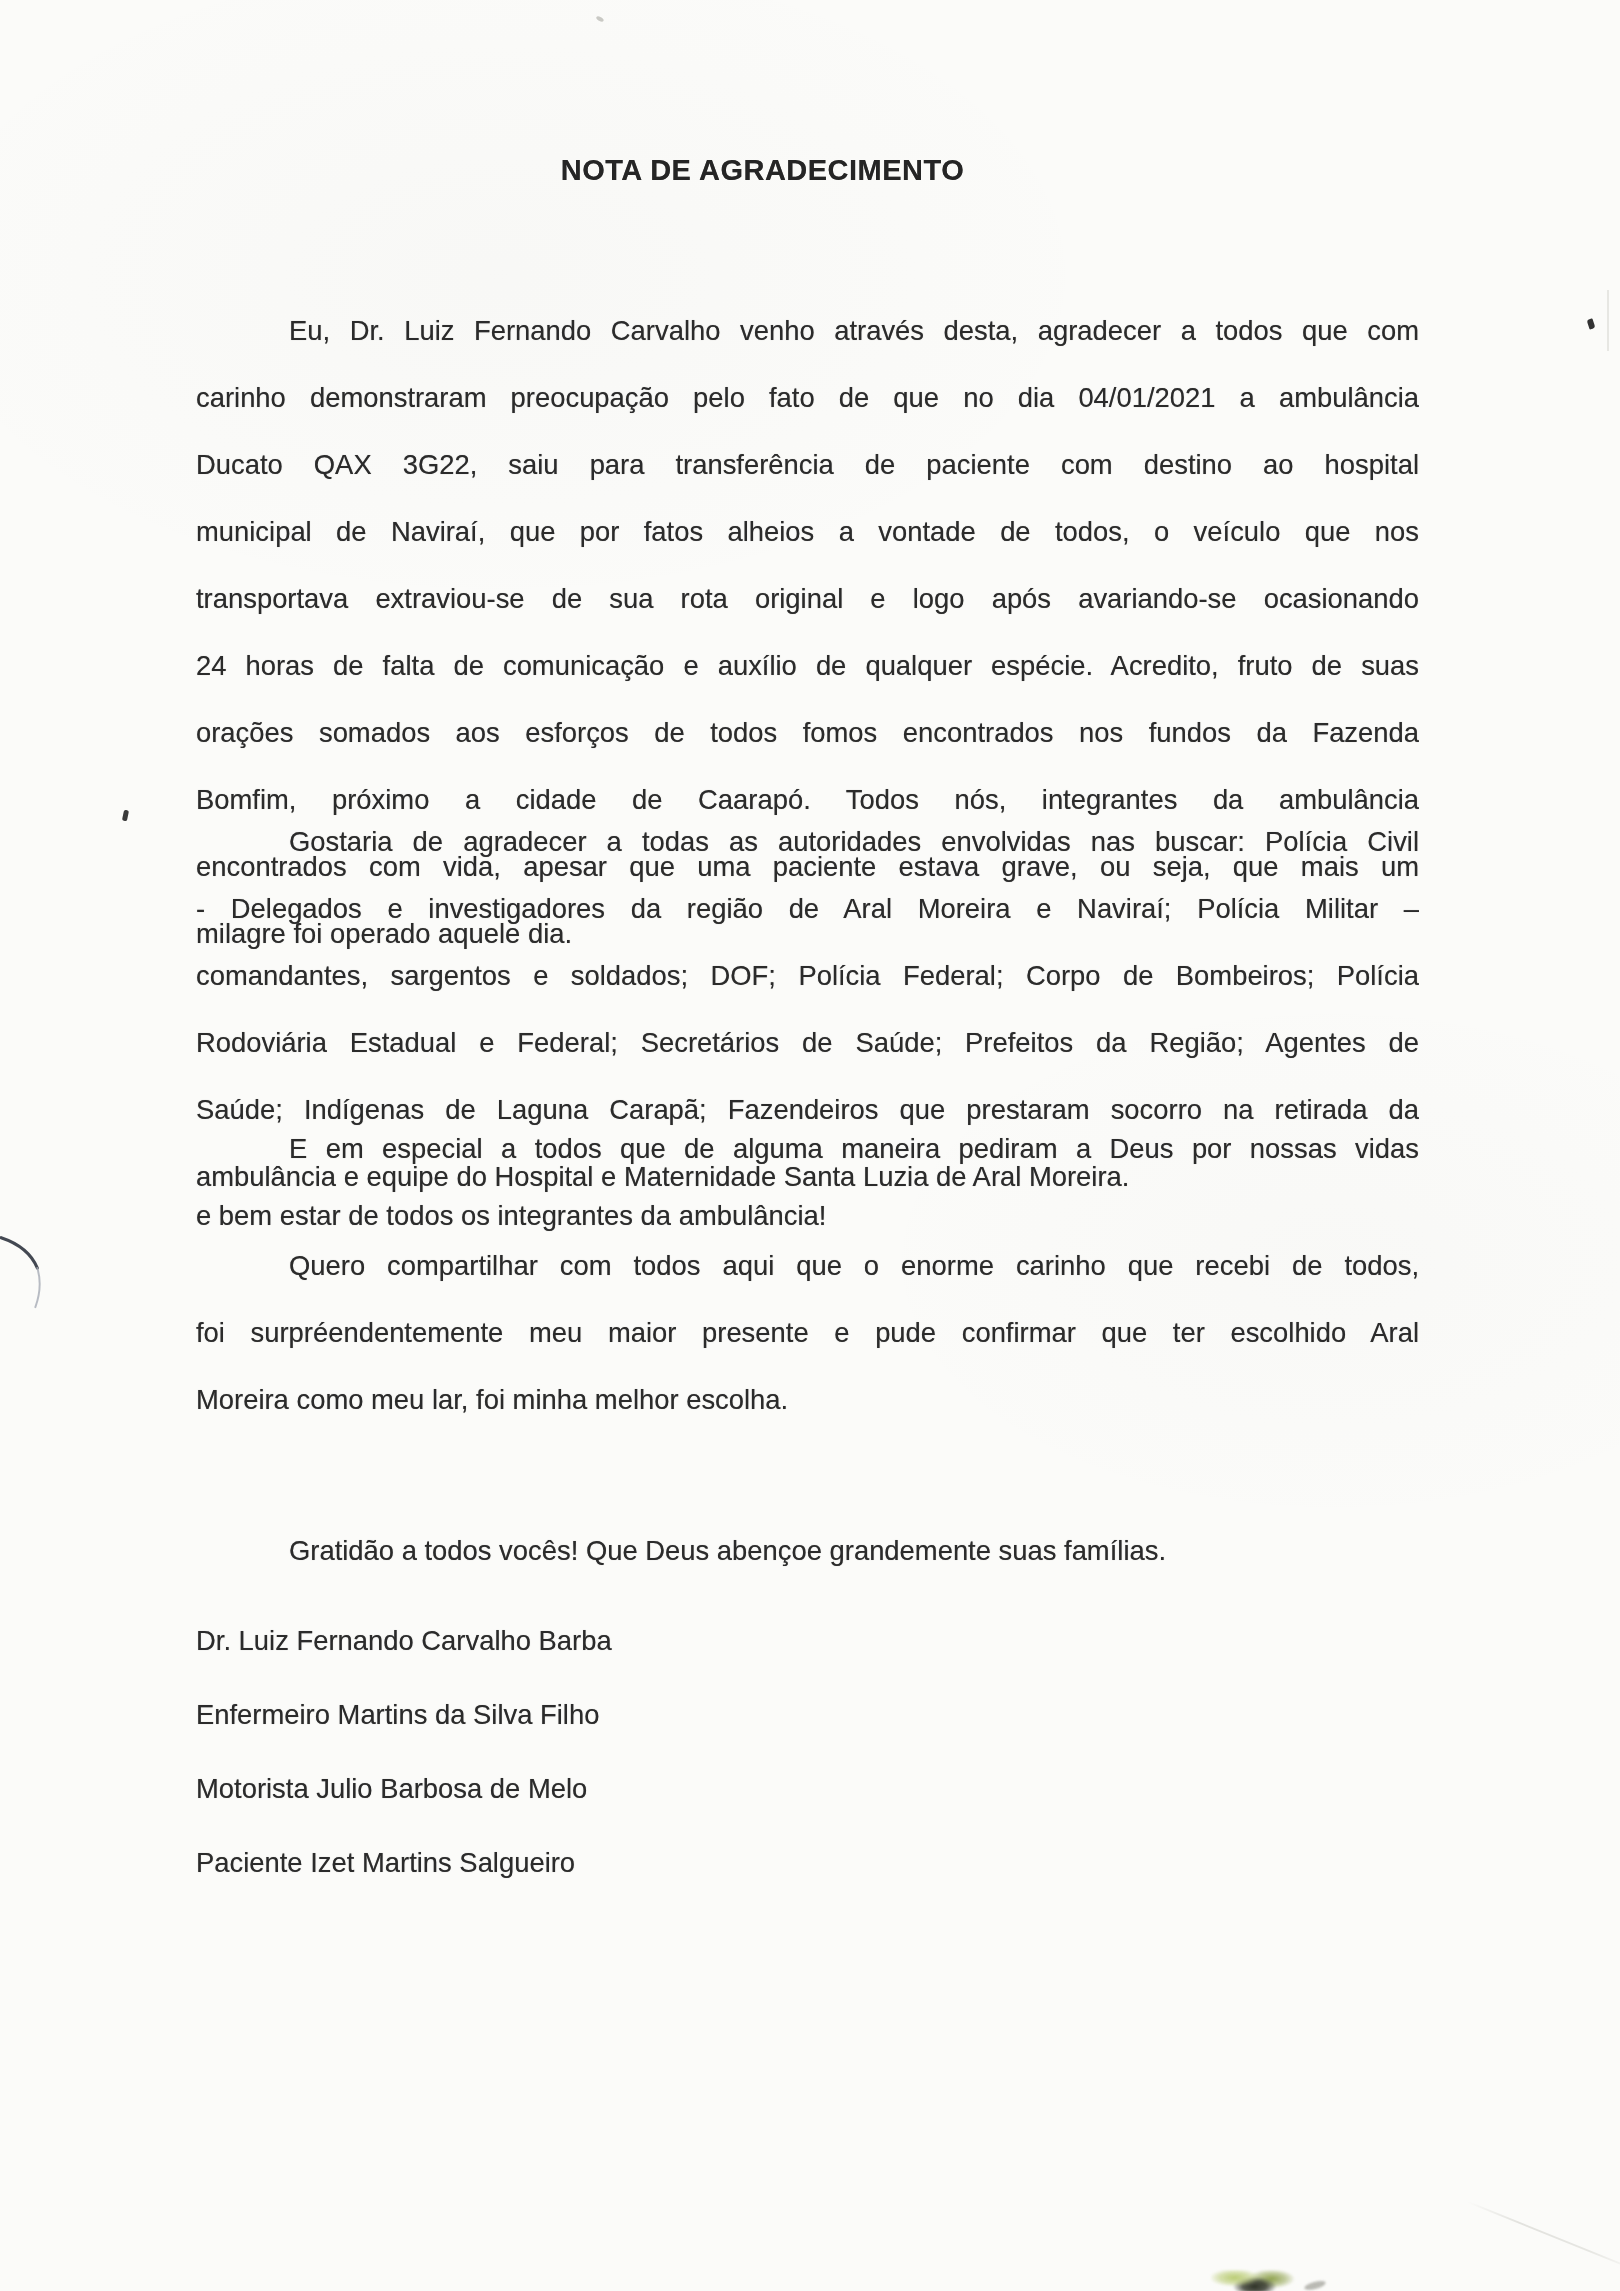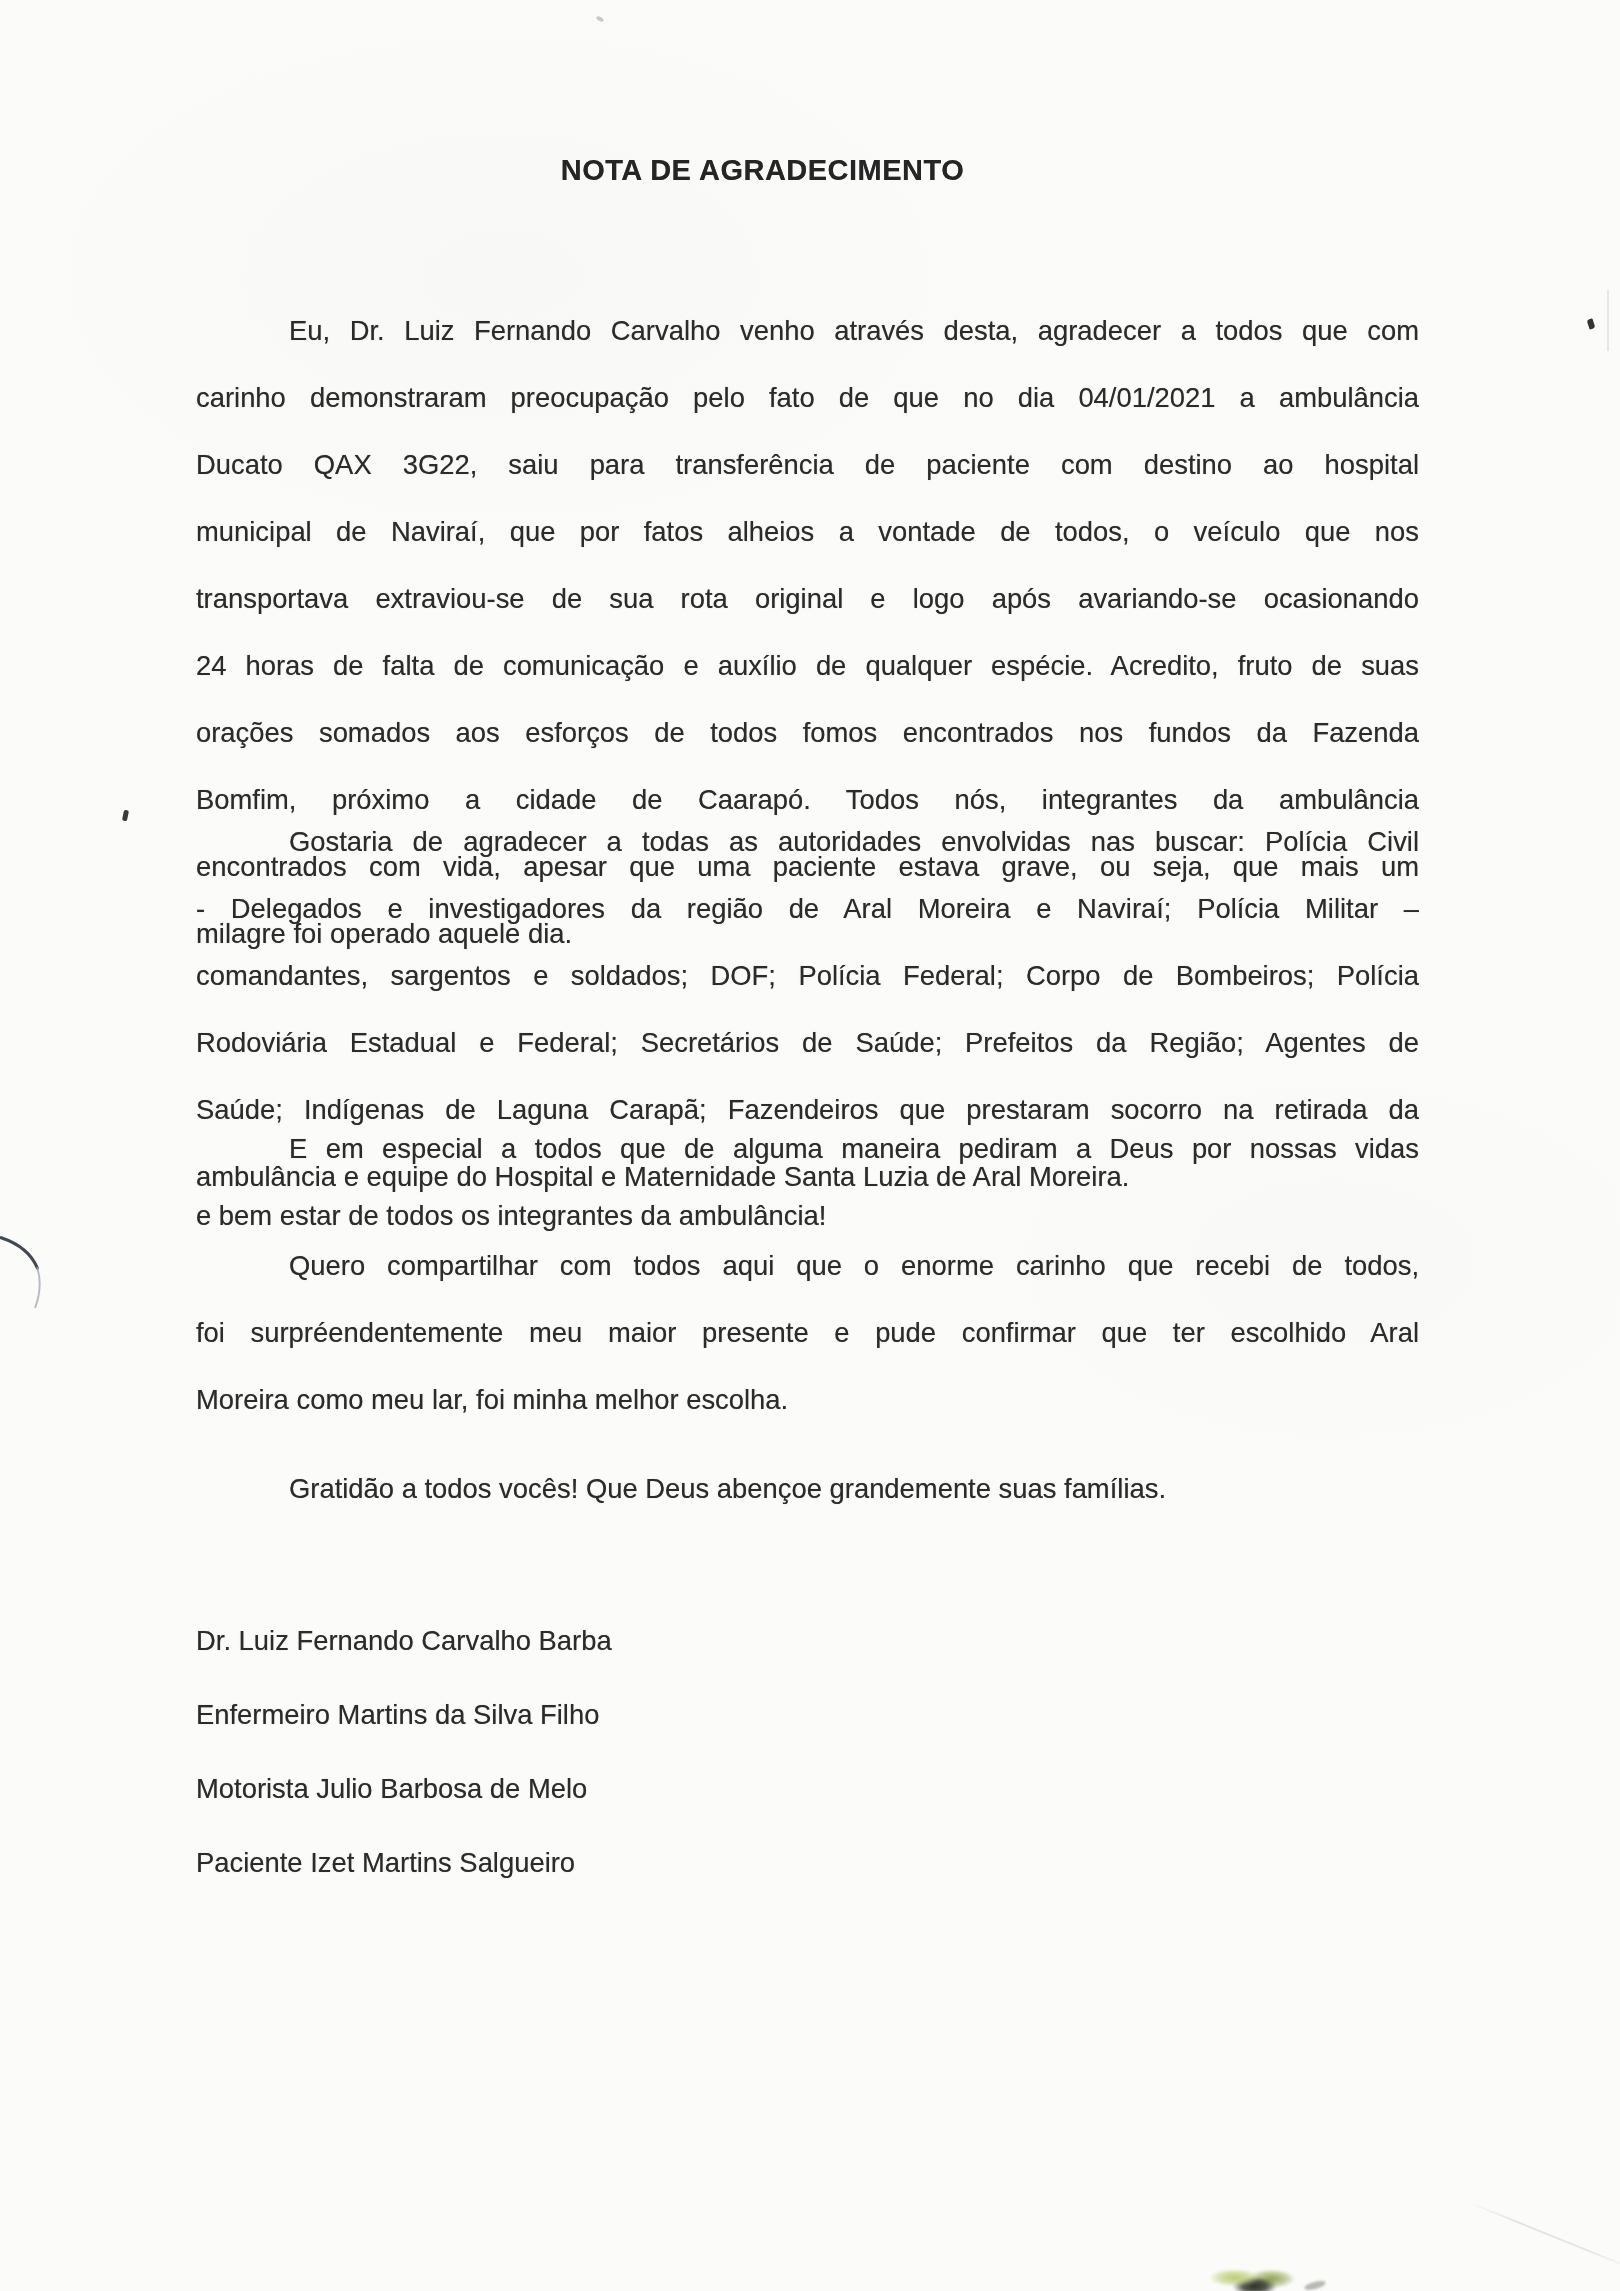--- a/index.html
+++ b/index.html
@@ -31,21 +31,21 @@
     text-shadow:0 0 0.6px rgba(45,45,45,0.65);
   }
   .content{
     position:absolute; left:196px; top:0; width:1223px;
   }
   .para{position:absolute; left:0; width:100%;}
   .p0{top:287px}
   .p1{top:798px}
   .p2{top:1105px}
   .p3{top:1222px}
-  .p4{top:1445px}
+  .p4{top:1507px}
   .line{
     font-size:27.4px;
     line-height:47px;
     height:47px;
     overflow:hidden;
     text-align:justify;
     color:#2b2b2b;
     text-shadow:0 0 0.7px rgba(50,50,50,0.55);
     margin-top:20px;
   }

